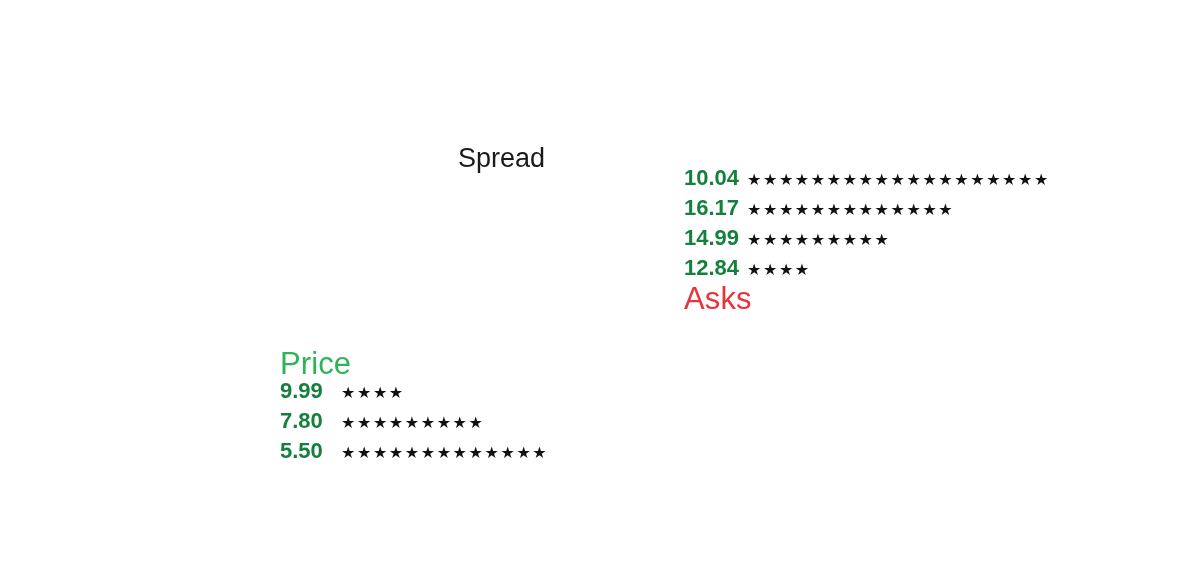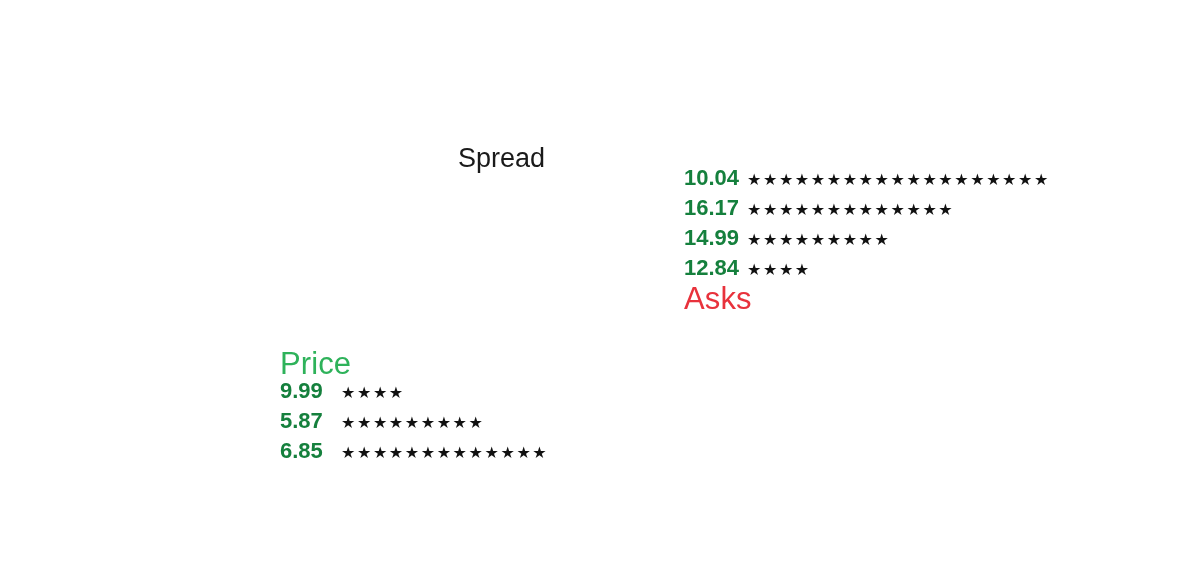--- a/index.html
+++ b/index.html
@@ -133,22 +133,22 @@
 
 
   <div class="section-label" id="bids-label">Price</div>
 
   <div class="ladder" id="bids-ladder">
     <div class="level-row">
       <span class="level-price">9.99</span>
       <span class="level-stars">★★★★</span>
     </div>
     <div class="level-row">
-      <span class="level-price">5.87</span>
+      <span class="level-price">7.80</span>
       <span class="level-stars">★★★★★★★★★</span>
     </div>
     <div class="level-row">
-      <span class="level-price">6.85</span>
+      <span class="level-price">5.50</span>
       <span class="level-stars">★★★★★★★★★★★★★</span>
     </div>
   </div>
 
 </div>
 
 </body></html>

